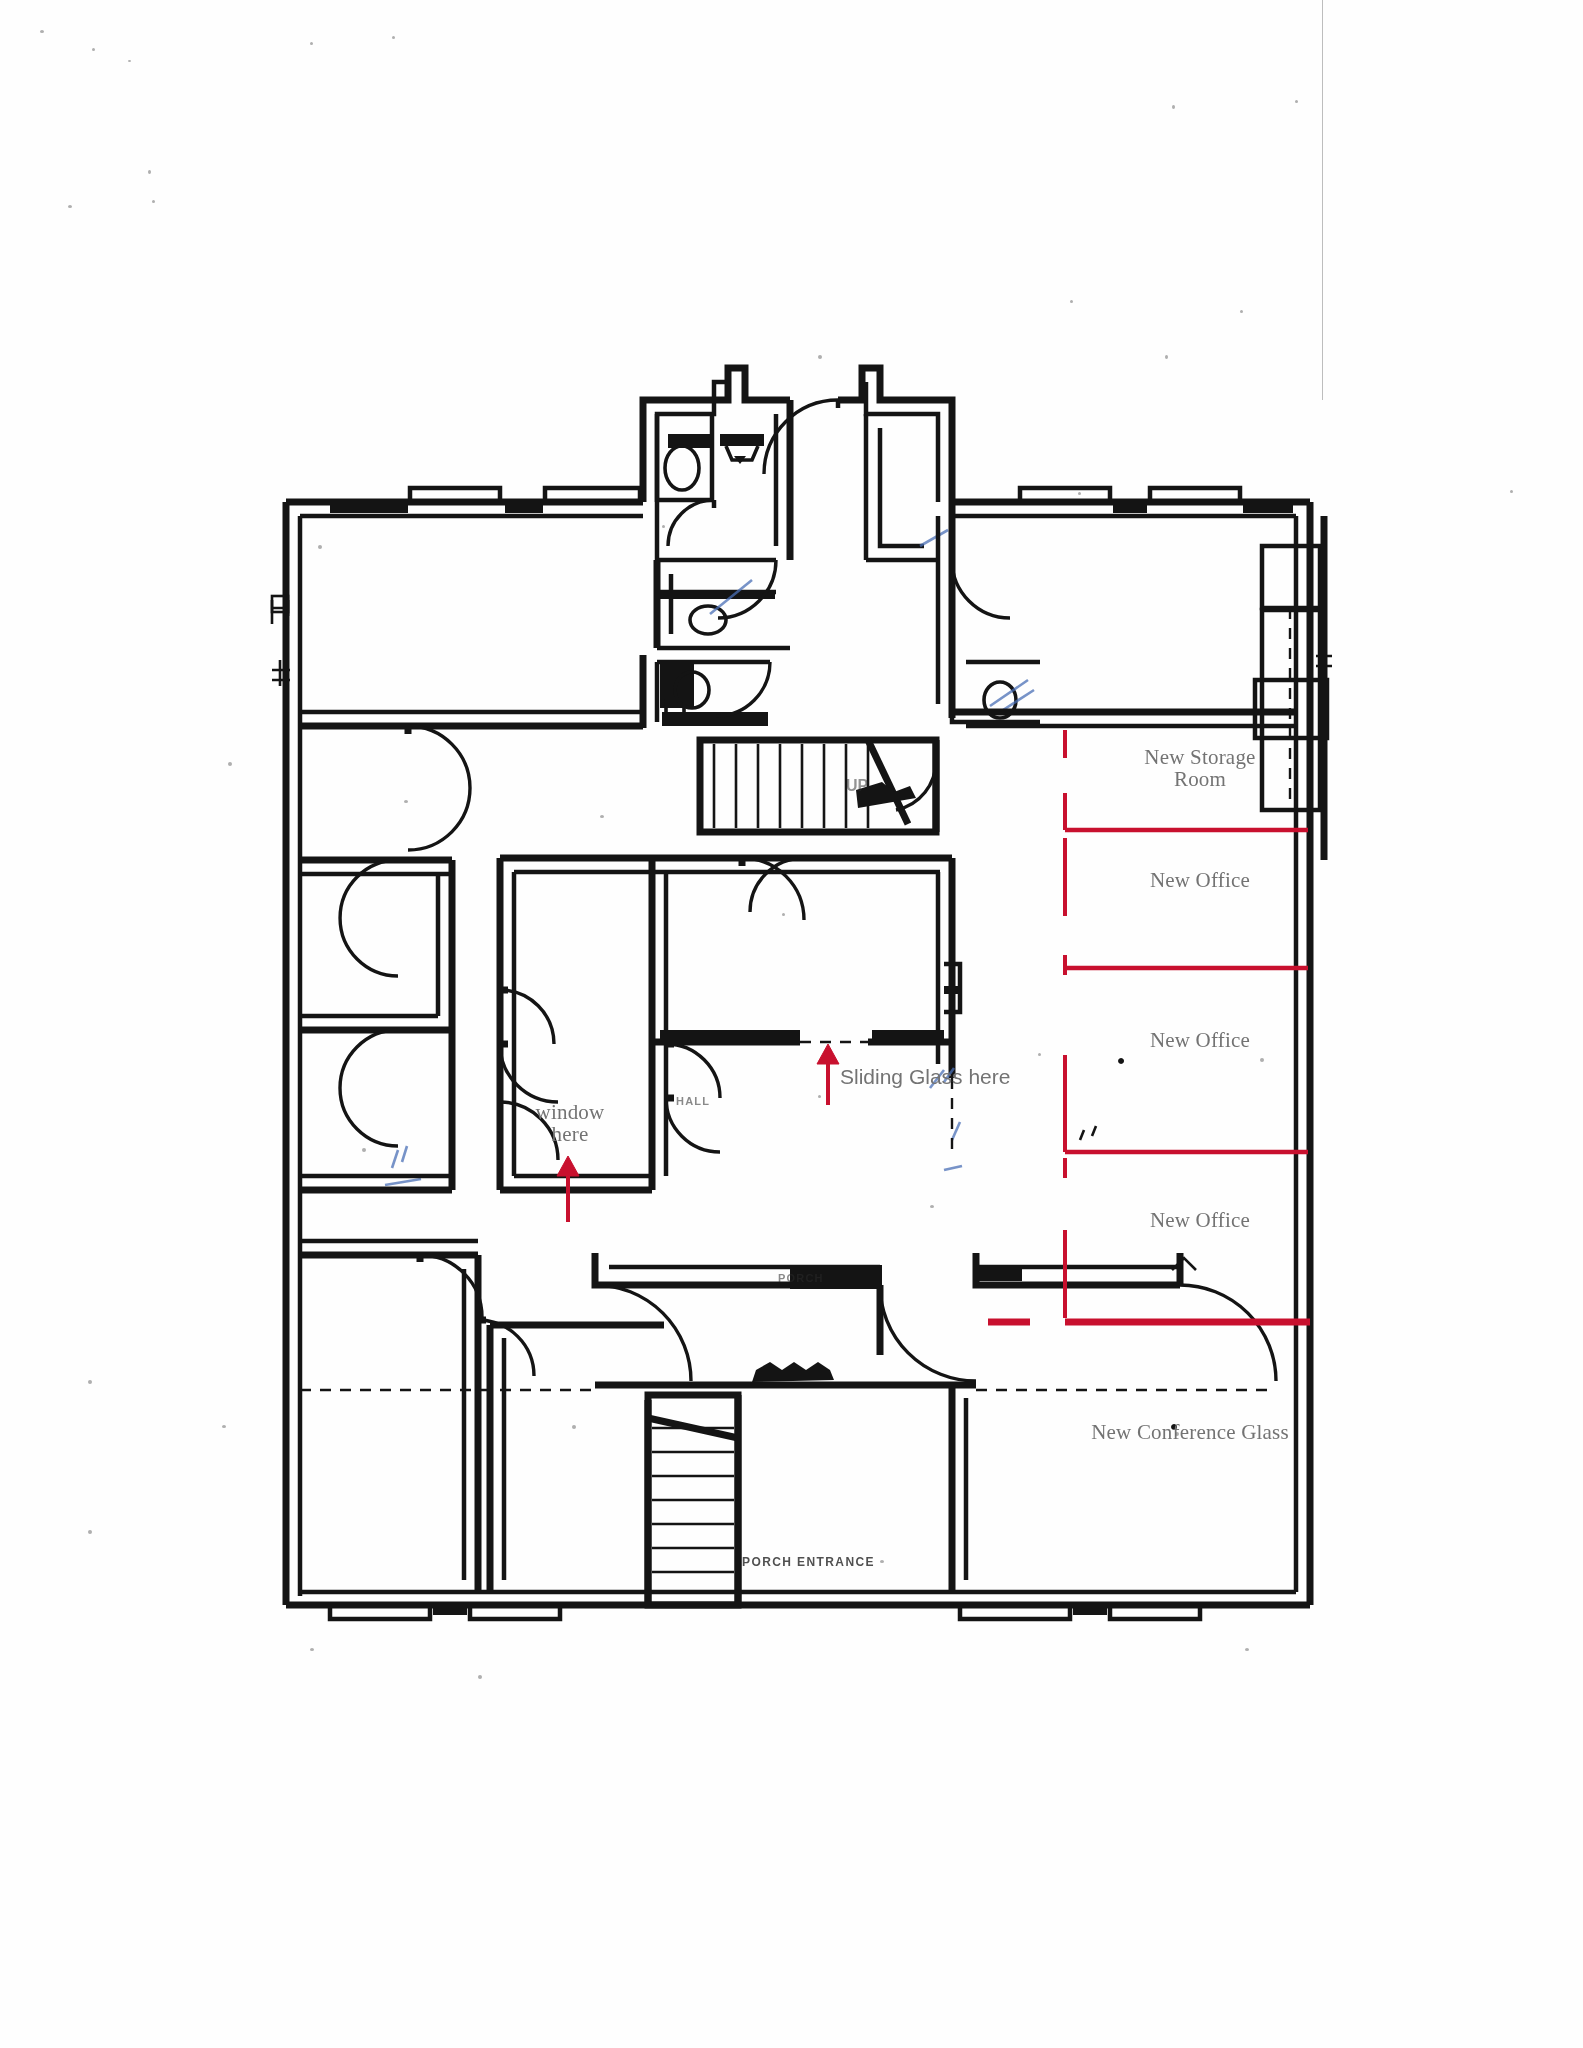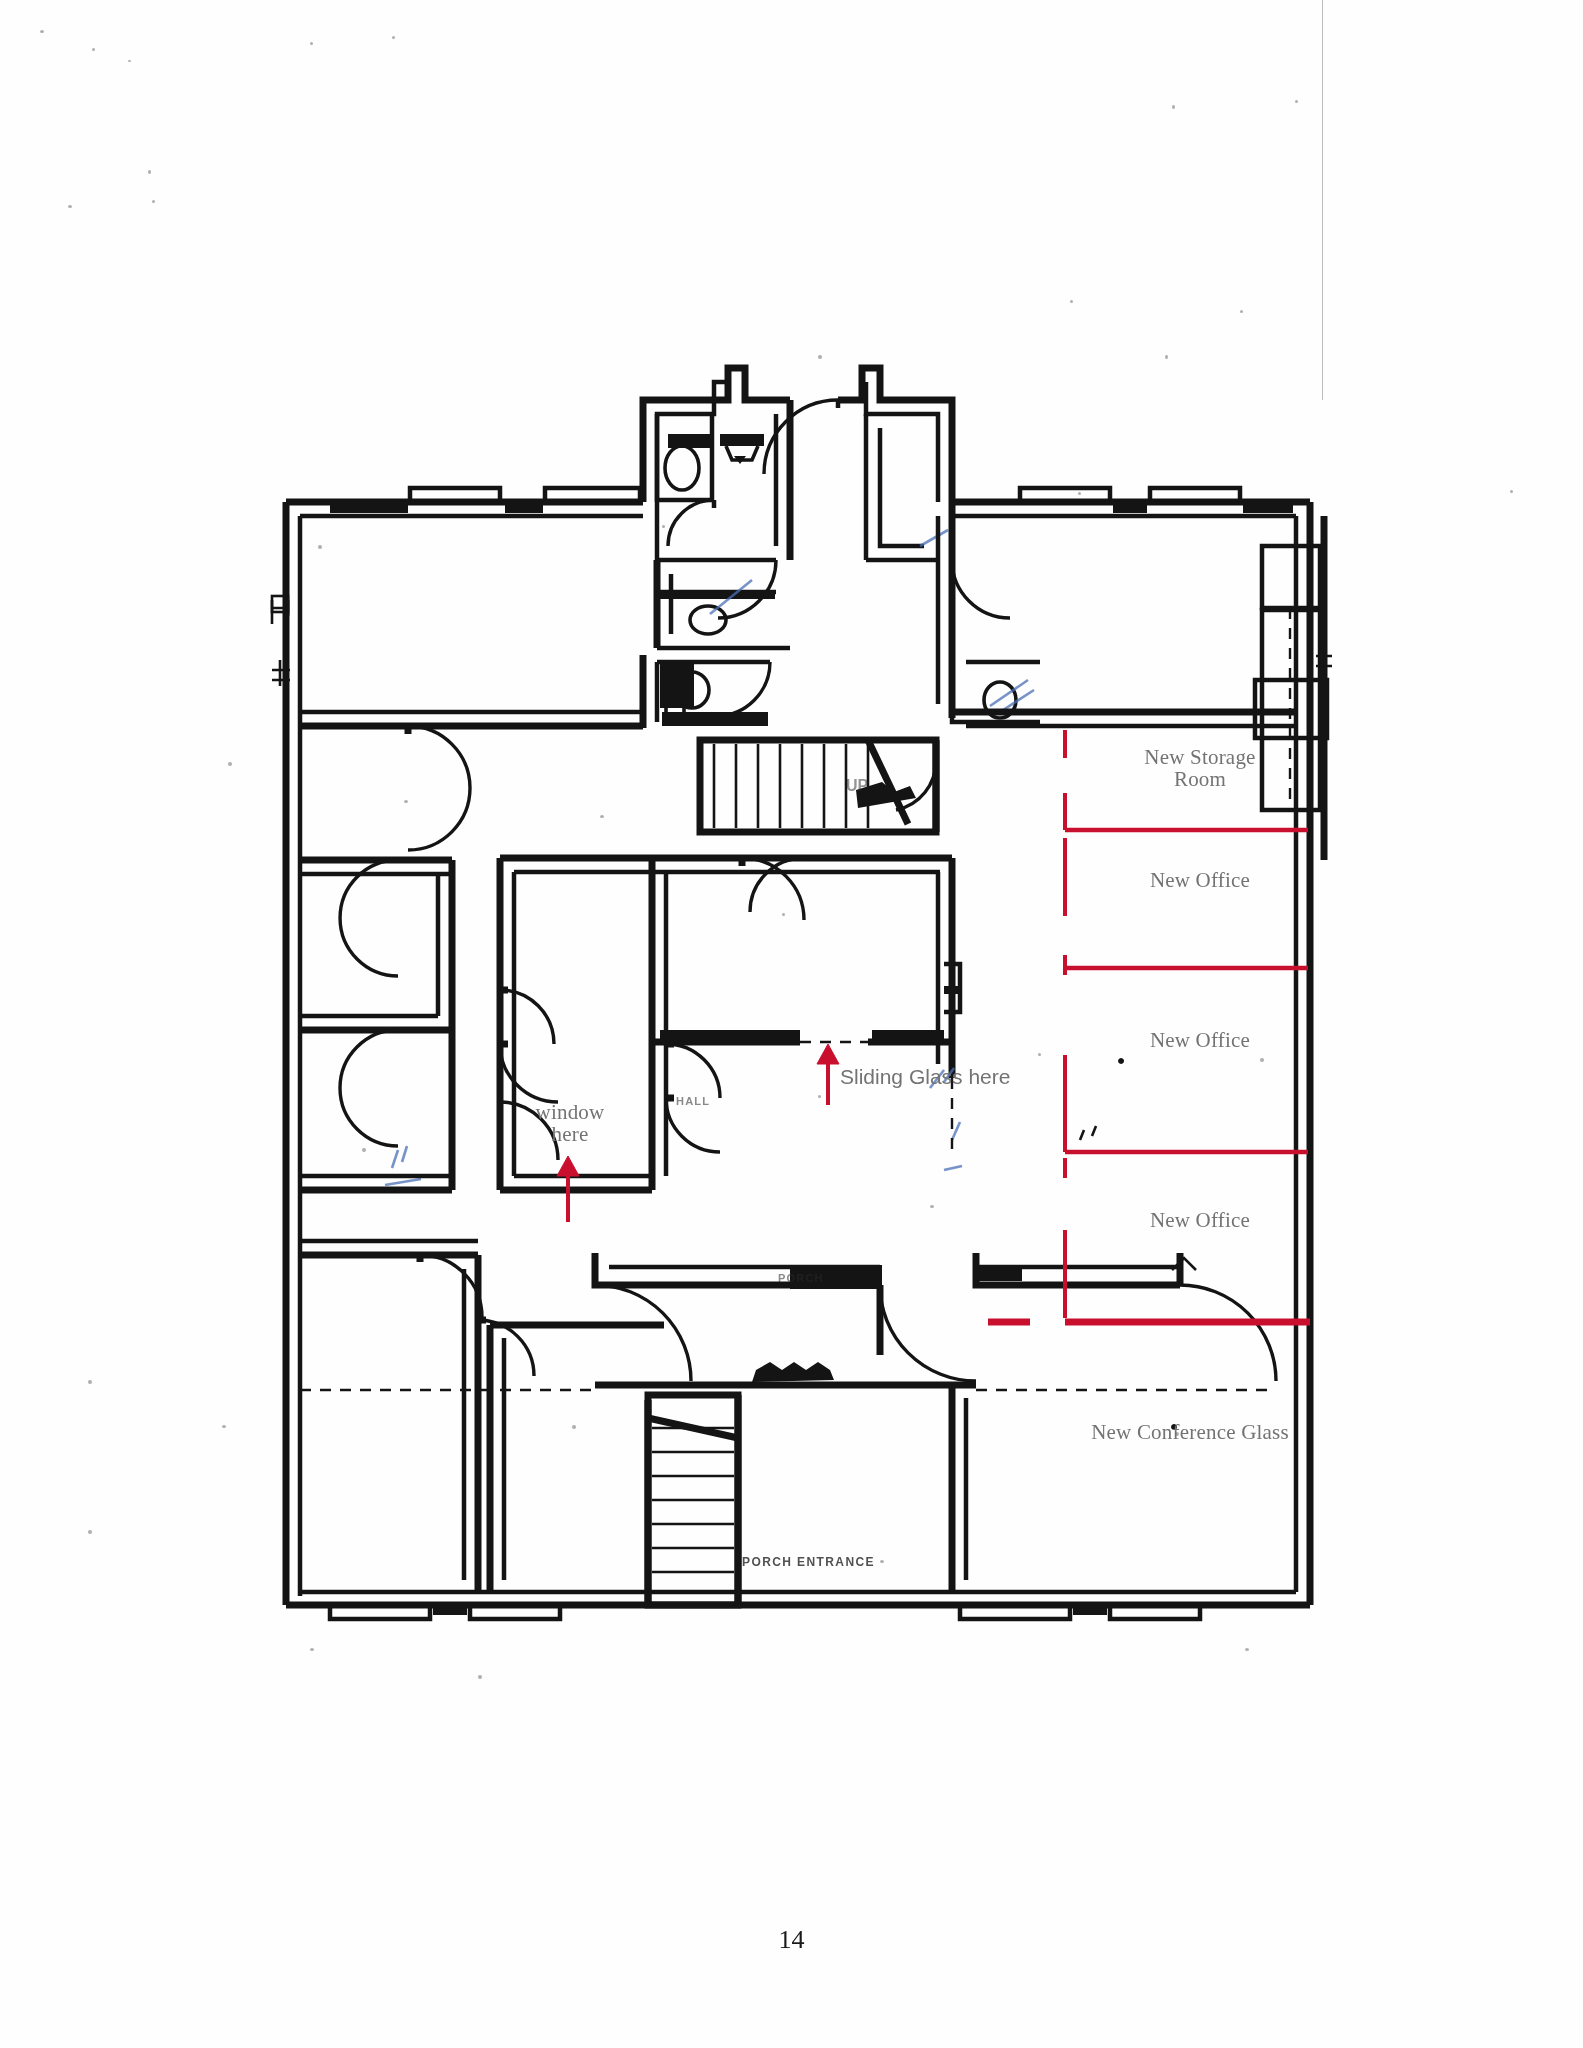--- a/index.html
+++ b/index.html
@@ -472,17 +472,14 @@
   <div class="speck" style="left:88px;  top:1380px;width:4px; height:4px;"></div>
   <div class="speck" style="left:222px; top:1425px;width:4px; height:3px;"></div>
   <div class="speck" style="left:818px; top:1095px;width:3px; height:3px;"></div>
   <div class="speck" style="left:880px; top:1560px;width:4px; height:3px;"></div>
   <div class="speck" style="left:310px; top:1648px;width:4px; height:3px;"></div>
   <div class="speck" style="left:478px; top:1675px;width:4px; height:4px;"></div>
   <div class="speck" style="left:1245px;top:1648px;width:4px; height:3px;"></div>
   <div class="speck" style="left:88px;  top:1530px;width:4px; height:4px;"></div>
   <div class="speck" style="left:1175px;top:1432px;width:4px; height:4px;"></div>
 
-  <div id="page-number">
-    <span>14</span>
-  </div>
 
 </div>
 
 </body></html>

